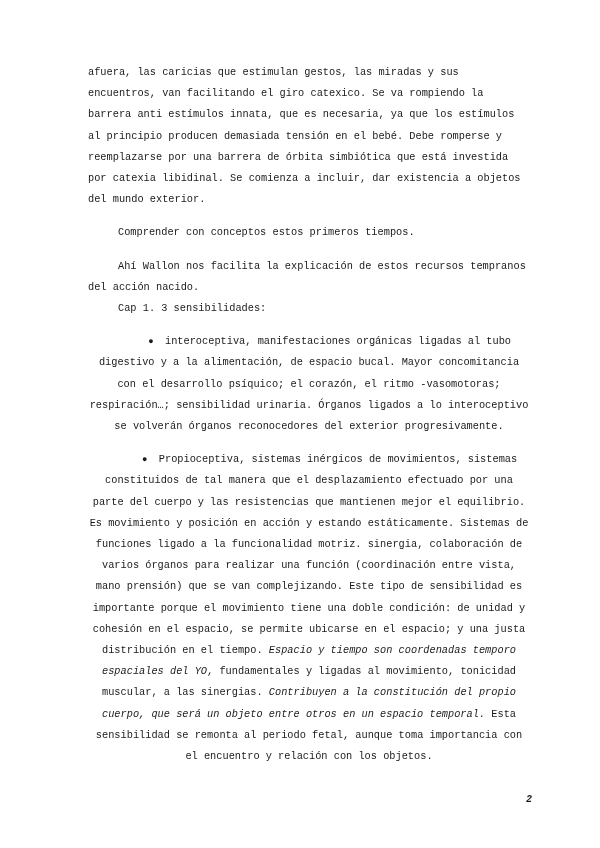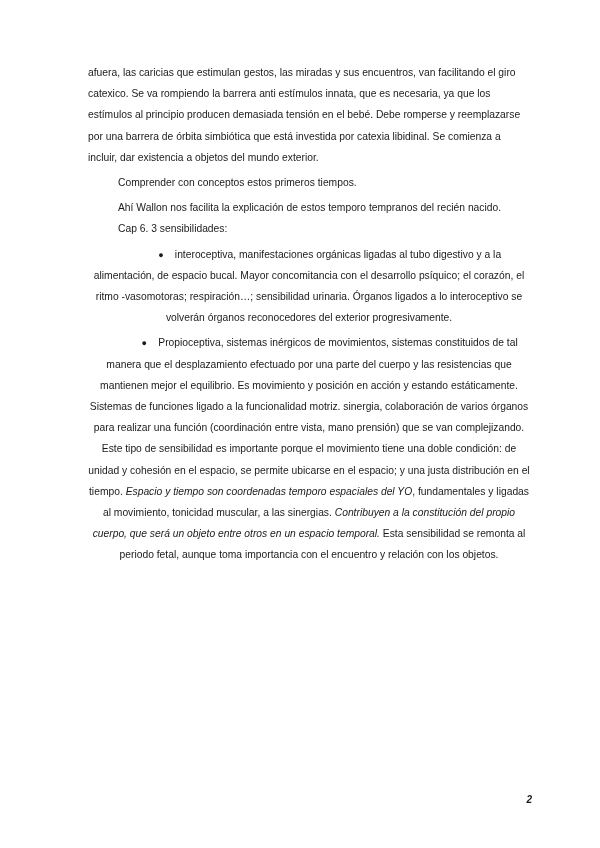--- a/index.html
+++ b/index.html
@@ -13,32 +13,33 @@
     font-family: "Liberation Sans", sans-serif;
     color: #000000;
     overflow: hidden;
   }
   .page {
     position: relative;
     width: 600px;
     height: 848px;
     box-sizing: border-box;
     padding: 62px 70px 42px 88px;
+    font-family: Liberation Mono, monospace;
   }
   .doc-body {
     font-size: 10.3px;
     line-height: 2.06;
     text-align: left;
     color: #1a1a1a;
   }
   p.para {
     margin: 0 0 0 0;
   }
   p.spacer-before {
-    margin-top: 4px;
+    margin-top: 12px;
   }
   p.indent {
     text-indent: 30px;
   }
   .bullet-para {
     position: relative;
     margin: 0;
     padding-left: 0;
     text-align: center;
   }
@@ -66,23 +67,23 @@
 <body>
 
 <div class="page">
 
   <div class="doc-body">
 
     <p class="para">afuera, las caricias que estimulan gestos, las miradas y sus encuentros, van facilitando el giro catexico. Se va rompiendo la barrera anti estímulos innata, que es necesaria, ya que los estímulos al principio producen demasiada tensión en el bebé. Debe romperse y reemplazarse por una barrera de órbita simbiótica que está investida por catexia libidinal. Se comienza a incluir, dar existencia a objetos del mundo exterior.</p>
 
     <p class="para indent spacer-before">Comprender con conceptos estos primeros tiempos.</p>
 
-    <p class="para indent spacer-before">Ahí Wallon nos facilita la explicación de estos temporo tempranos del recién nacido.</p>
+    <p class="para indent spacer-before">Ahí Wallon nos facilita la explicación de estos recursos tempranos del acción nacido.</p>
 
-    <p class="para indent">Cap 6. 3 sensibilidades:</p>
+    <p class="para indent">Cap 1. 3 sensibilidades:</p>
 
     <p class="para bullet-para spacer-before"><span class="bullet">●</span><span>interoceptiva, manifestaciones orgánicas ligadas al tubo digestivo y a la alimentación, de espacio bucal. Mayor concomitancia con el desarrollo psíquico; el corazón, el ritmo -vasomotoras; respiración…; sensibilidad urinaria. Órganos ligados a lo interoceptivo se volverán órganos reconocedores del exterior progresivamente.</span></p>
 
     <p class="para bullet-para spacer-before"><span class="bullet">●</span><span>Propioceptiva, sistemas inérgicos de movimientos, sistemas constituidos de tal manera que el desplazamiento efectuado por una parte del cuerpo y las resistencias que mantienen mejor el equilibrio. Es movimiento y posición en acción y estando estáticamente. Sistemas de funciones ligado a la funcionalidad motriz. sinergia, colaboración de varios órganos para realizar una función (coordinación entre vista, mano prensión) que se van complejizando. Este tipo de sensibilidad es importante porque el movimiento tiene una doble condición: de unidad y cohesión en el espacio, se permite ubicarse en el espacio; y una justa distribución en el tiempo. </span><span class="it">Espacio y tiempo son coordenadas temporo espaciales del YO</span><span>, fundamentales y ligadas al movimiento, tonicidad muscular, a las sinergias. </span><span class="it">Contribuyen a la constitución del propio cuerpo, que será un objeto entre otros en un espacio temporal.</span><span> Esta sensibilidad se remonta al periodo fetal, aunque toma importancia con el encuentro y  relación con los objetos.</span></p>
 
   </div>
 
   <div class="page-number">2</div>
 
 </div>

